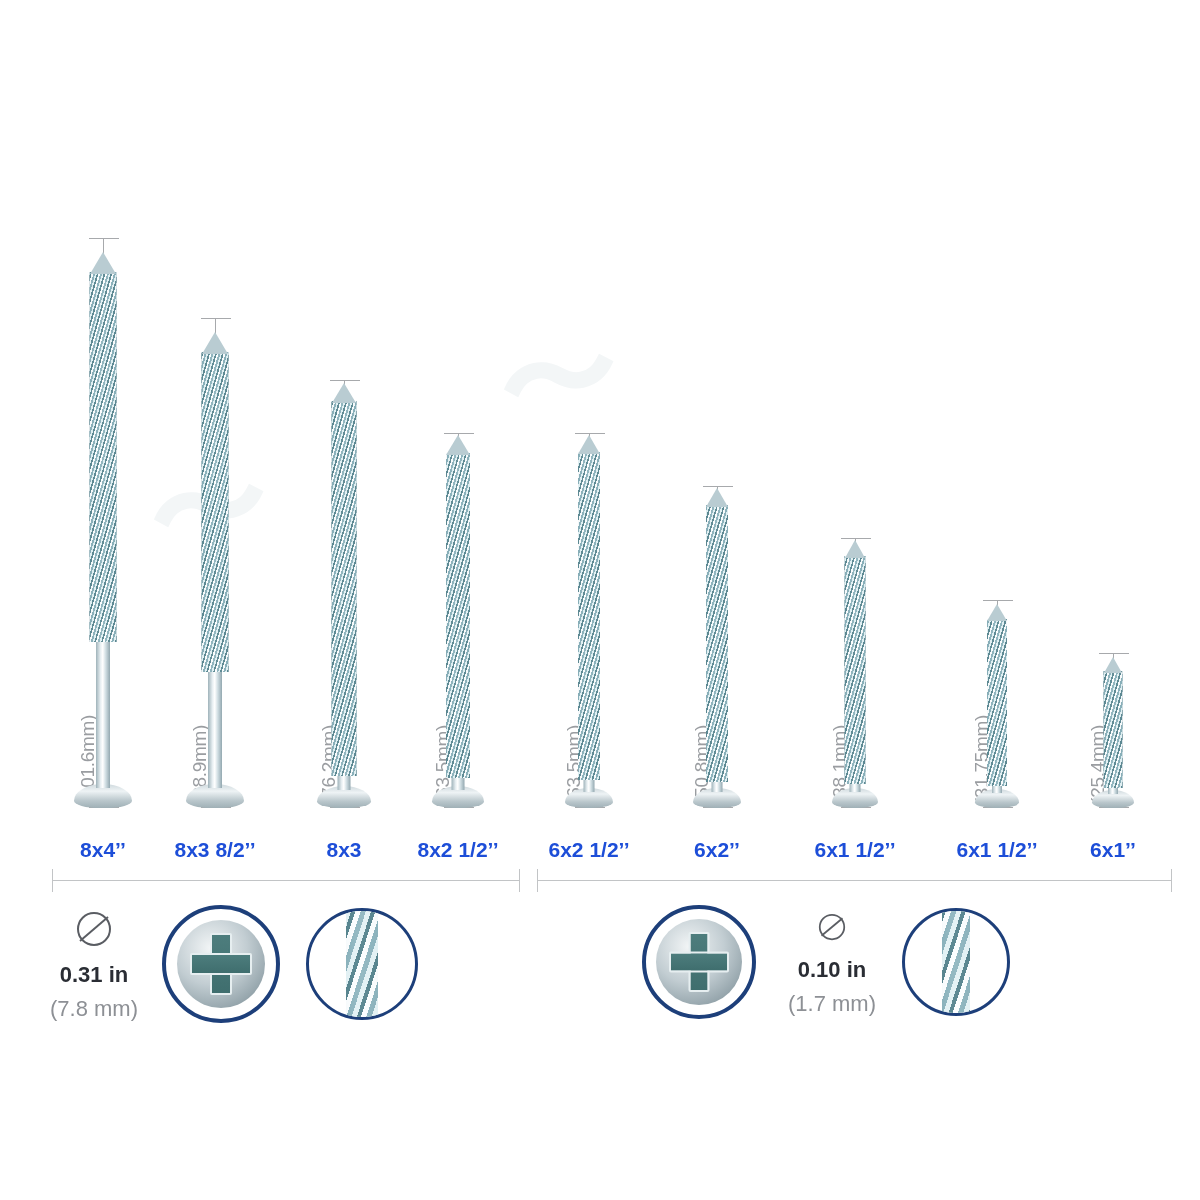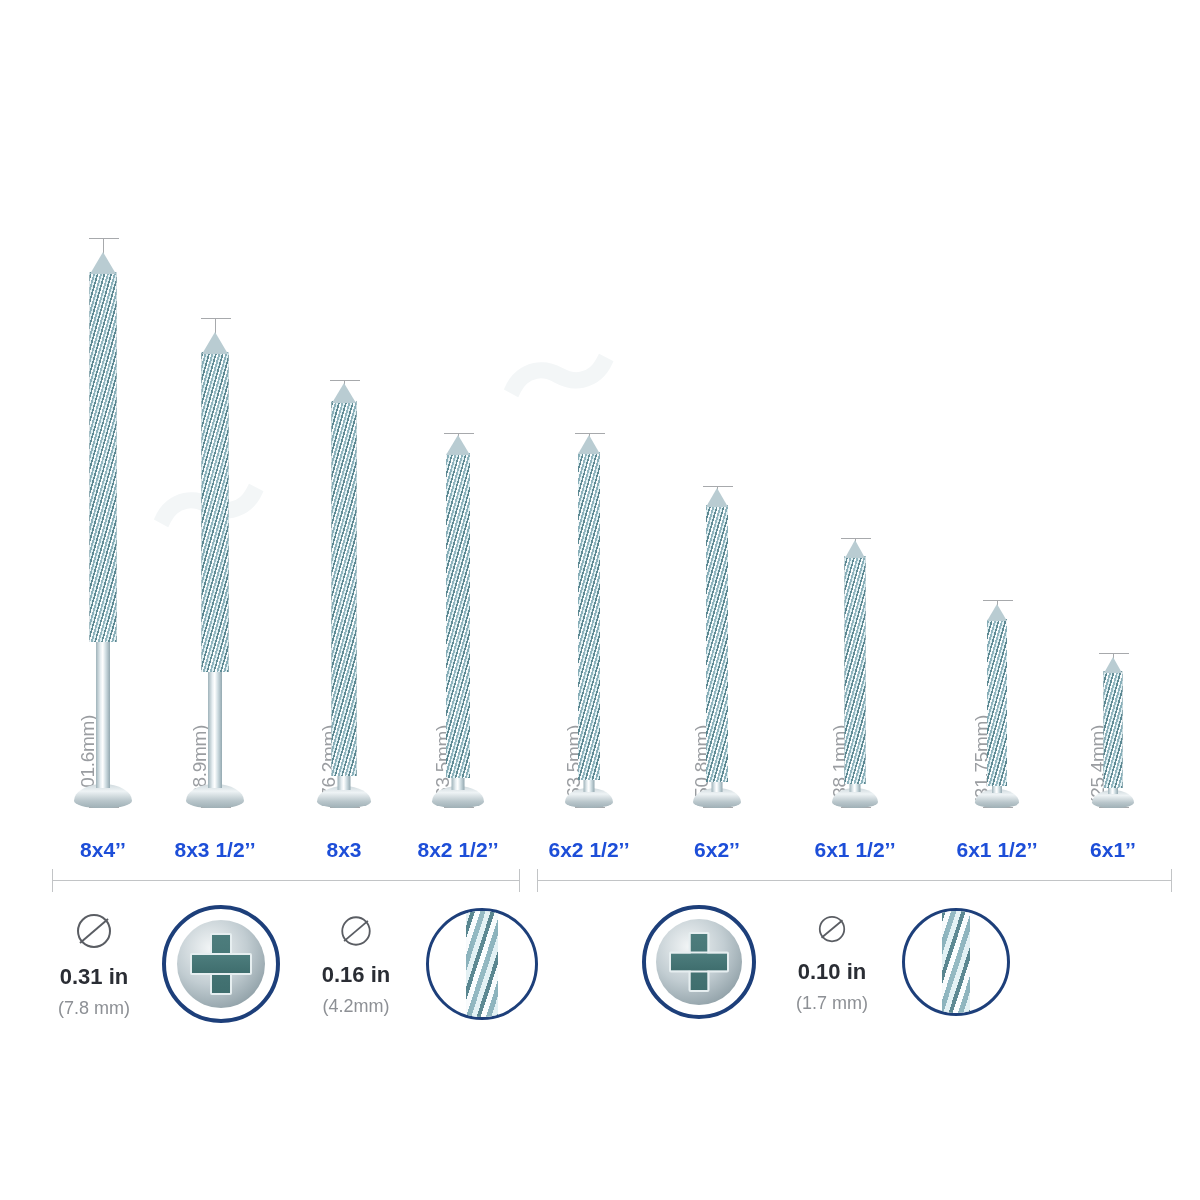--- a/index.html
+++ b/index.html
@@ -66,21 +66,21 @@
   .bracket { position:absolute; height:1px; background:#c2c4c6; }
   .bracket .cap { position:absolute; top:-11px; width:1px; height:23px; background:#c2c4c6; }
   .bracket .cap.l { left:0; }
   .bracket .cap.r { right:0; }
 
   
   .spec-group { position:absolute; display:flex; align-items:center;justify-content:center; }
   .spec-text { text-align:center; width:108px; }
   .dia-icon { display:block; margin:0 auto 9px auto; }
   .spec-in { font-size:22px; font-weight:700; color:#2a2d34; line-height:1.15; }
-  .spec-mm { font-size:18px; font-weight:400; color:#8d9095; line-height:1.3; margin-top:8px; }
+  .spec-mm { font-size:22px; font-weight:400; color:#8d9095; line-height:1.3; margin-top:8px; }
 
   .circle {
     border-radius:50%; border:4px solid #1d3f7a; background:#ffffff;
     position:relative; overflow:hidden; flex:none;
   }
   
   .headshot {
     position:absolute; left:50%; top:50%; transform:translate(-50%,-50%);
     border-radius:50%;
     background: radial-gradient(circle at 38% 32%, #f2f5f6 0%, #c2cdd2 45%, #93a3aa 78%, #76868d 100%);
@@ -134,21 +134,21 @@
 
     <div class="screw-item" style="left:215px; width:1px; height:810px;">
       <div class="dimline" style="height:490px;"></div>
       <div class="dimtext">(88.9mm)</div>
       <div class="screw" style="left:0;">
         <div class="head" style="width:58px; height:24px;"></div>
         <div class="shank" style="bottom:20px; width:14px; height:118px;"></div>
         <div class="thread" style="bottom:136px; width:27px; height:320px;"></div>
         <div class="tip" style="bottom:454px; border-width:0 13px 22px 13px; border-bottom-color:#b9ccd2;"></div>
       </div>
-      <div class="sizelabel">8x3 1/2’’</div>
+      <div class="sizelabel">8x3 8/2’’</div>
     </div>
 
     <div class="screw-item" style="left:344px; width:1px; height:810px;">
       <div class="dimline" style="height:428px;"></div>
       <div class="dimtext">(76.2mm)</div>
       <div class="screw" style="left:0;">
         <div class="head" style="width:54px; height:22px;"></div>
         <div class="shank" style="bottom:18px; width:13px; height:16px;"></div>
         <div class="thread" style="bottom:32px; width:25px; height:375px;"></div>
         <div class="tip" style="bottom:405px; border-width:0 12px 20px 12px; border-bottom-color:#b9ccd2;"></div>
@@ -250,28 +250,20 @@
       <div class="spec-mm">(7.8 mm)</div>
     </div>
 
     <div class="circle" style="width:118px; height:118px; margin:0 10px 0 14px;">
       <div class="headshot" style="width:88px; height:88px;">
         <div class="ph-v" style="width:22px; height:62px;"></div>
         <div class="ph-h" style="width:62px; height:22px;"></div>
       </div>
     </div>
 
-    <div class="spec-text" style="margin-left:12px;">
-      <svg class="dia-icon" width="44" height="44" viewBox="0 0 48 48">
-        <circle cx="24" cy="24" r="15" fill="none" stroke="#5a5d63" stroke-width="2"></circle>
-        <line x1="11" y1="35" x2="37" y2="13" stroke="#5a5d63" stroke-width="2"></line>
-      </svg>
-      <div class="spec-in">0.16 in</div>
-      <div class="spec-mm">(4.2mm)</div>
-    </div>
 
     <div class="circle" style="width:112px; height:112px; margin-left:16px; border-width:3px;">
       <div class="threadshot" style="width:32px;"></div>
     </div>
   </div>
 
   <div class="spec-group" style="left:628px; top:905px;">
 
 
     <div class="circle" style="width:114px; height:114px; margin:0 10px 0 14px;">

